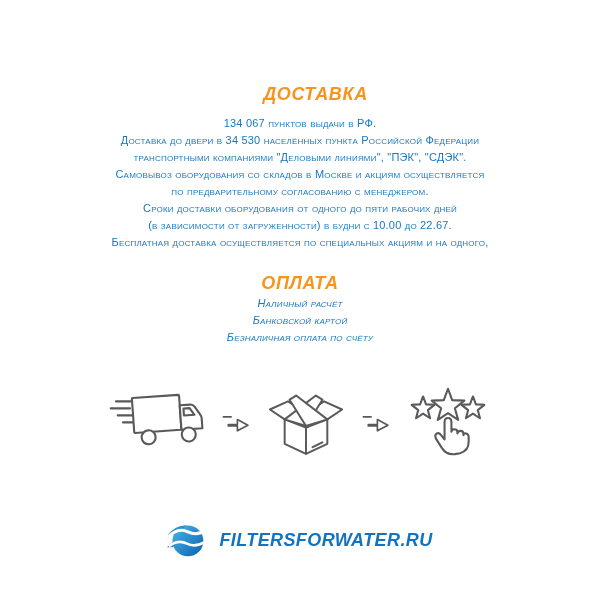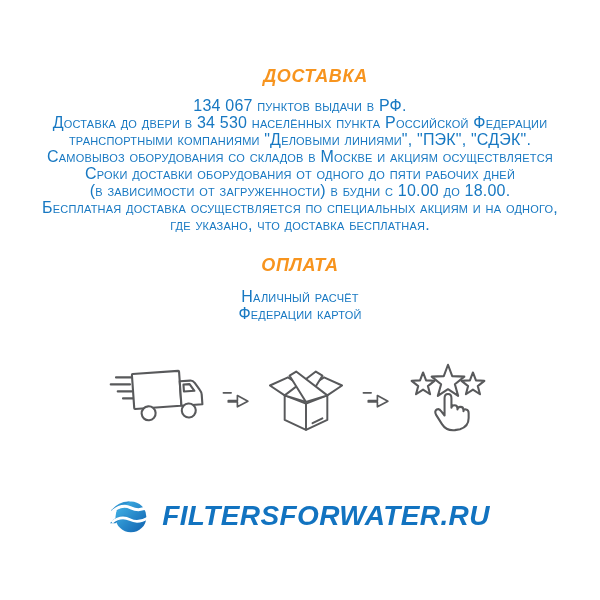--- a/index.html
+++ b/index.html
@@ -8,70 +8,71 @@
     font-family:"Liberation Sans", sans-serif;
     -webkit-font-smoothing:antialiased;
   }
   .page{width:600px;height:600px;text-align:center;}
   .section-title{
     padding-top:0;margin:0;
     font-size:18px;font-weight:bold;font-style:italic;
     color:#f7941e;letter-spacing:.6px;
     height:20px;line-height:20px;
   }
-  .title-delivery{margin-top:66px;padding-left:31px;}
+  .title-delivery{margin-top:84px;padding-left:31px;}
   .title-payment{margin-top:22px;}
   .textblock{margin-top:11px;}
-  .textblock-payment{margin-top:13px;}
+  .textblock-payment{margin-top:2px;font-style:italic;}
   .line{
-    font-size:16px;line-height:17px;height:17px;
+    font-size:11px;line-height:17px;height:17px;
     font-variant:small-caps;letter-spacing:.2px;
     color:#1778c2;white-space:nowrap;text-align:center;
   }
   .icons-row{
     margin-top:32px;
     display:flex;justify-content:center;align-items:center;gap:15px;
     height:86px;
   }
   .icons-row svg{display:block;}
   .ic{stroke:#58595b;fill:none;stroke-width:2.4;stroke-linecap:round;stroke-linejoin:round;}
   .icw{stroke:#58595b;fill:#ffffff;stroke-width:2.4;stroke-linecap:round;stroke-linejoin:round;}
   .footer{
     margin-top:56px;
     display:flex;justify-content:center;align-items:center;gap:12px;
     cursor:pointer;
   }
   .brand-text{
-    font-size:28px;font-weight:bold;font-style:italic;
+    font-size:18px;font-weight:bold;font-style:italic;
     color:#1273c0;letter-spacing:.4px;
   }
 </style>
 </head>
 <body>
 
 <div class="page">
 
   <h2 class="section-title title-delivery">ДОСТАВКА</h2>
 
   <div class="textblock">
     <div class="line">134 067 пунктов выдачи в РФ.</div>
     <div class="line">Доставка до двери в 34 530 населённых пункта Российской Федерации</div>
     <div class="line">транспортными компаниями "Деловыми линиями", "ПЭК", "СДЭК".</div>
     <div class="line">Самовывоз оборудования со складов в Москве и акциям осуществляется</div>
+    <div class="line">по предварительному согласованию с менеджером.</div>
     <div class="line">Сроки доставки оборудования от одного до пяти рабочих дней</div>
-    <div class="line">(в зависимости от загруженности) в будни с 10.00 до 18.00.</div>
+    <div class="line">(в зависимости от загруженности) в будни с 10.00 до 22.67.</div>
     <div class="line">Бесплатная доставка осуществляется по специальных акциям и на одного,</div>
-    <div class="line">где указано, что доставка бесплатная.</div>
   </div>
 
   <h2 class="section-title title-payment">ОПЛАТА</h2>
 
   <div class="textblock textblock-payment">
     <div class="line">Наличный расчёт</div>
-    <div class="line">Федерации картой</div>
+    <div class="line">Банковской картой</div>
+    <div class="line">Безналичная оплата по счёту</div>
   </div>
 
   <div class="icons-row">
 
     <svg width="98" height="65" viewBox="0 0 112 74">
       <g class="ic">
         <path d="M8 14 H30"></path>
         <path d="M2 22 H24"></path>
         <path d="M10 30 H26"></path>
         <path d="M16 38 H32"></path>

